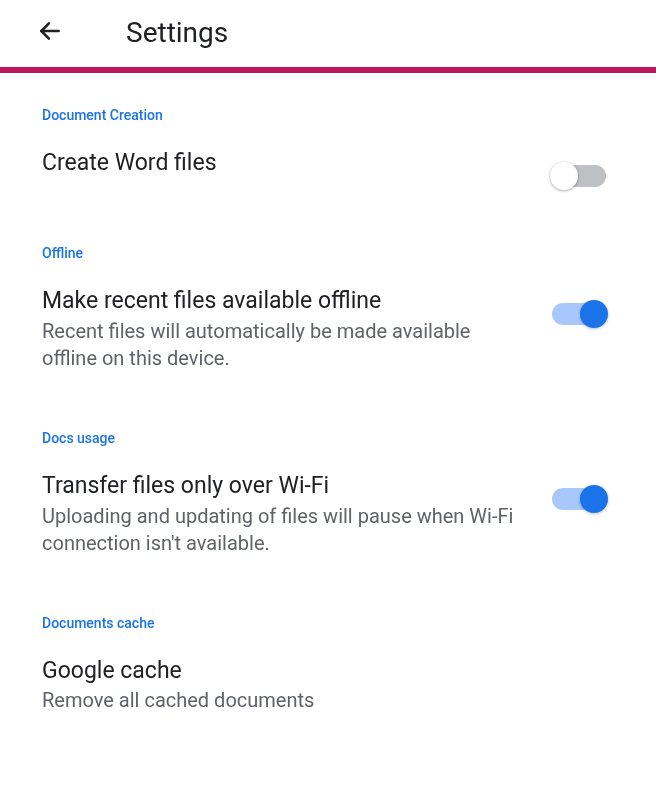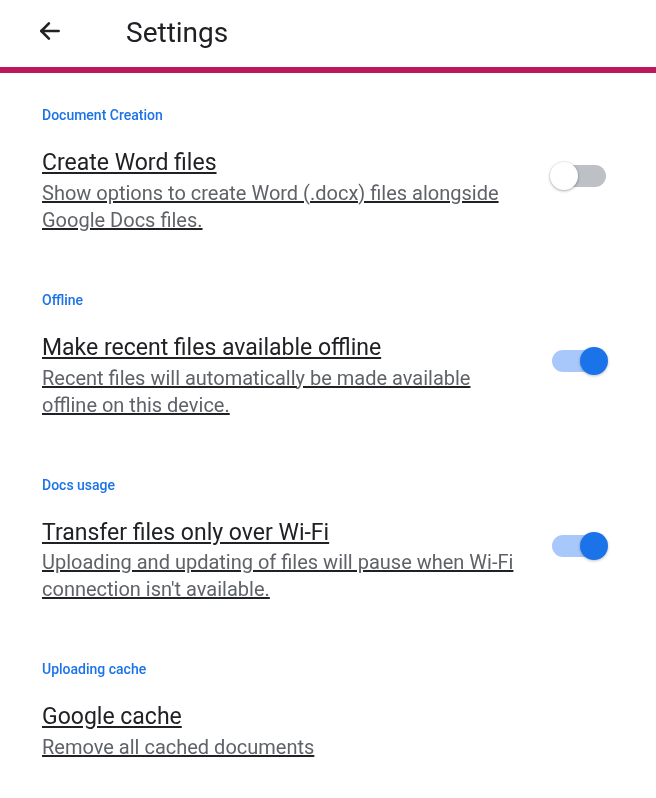--- a/index.html
+++ b/index.html
@@ -42,21 +42,20 @@
       font-weight: 500;
       padding-top: 34px;
       padding-bottom: 12px;
     }
     .setting-row {
       display: flex;
       align-items: flex-start;
       justify-content: space-between;
       padding-top: 14px;
       gap: 24px;
-      text-decoration: underline;
     }
     .setting-text { flex: 1; }
     .setting-title {
       font-size: 23px;
       font-weight: 400;
       color: #202124;
       line-height: 1.25;
       padding-bottom: 2px;
     }
     .setting-desc {
@@ -109,21 +108,20 @@
   </div>
   <div class="header-title">Settings</div>
 </div>
 
 <div class="content">
 
   <div class="section-header">Document Creation</div>
   <div class="setting-row">
     <div class="setting-text">
       <div class="setting-title">Create Word files</div>
-      <div class="setting-desc">Show options to create Word (.docx) files alongside Google Docs files.</div>
     </div>
     <div class="toggle off">
       <div class="toggle-track"></div>
       <div class="toggle-thumb"></div>
     </div>
   </div>
 
   <div class="sect-gap"></div>
 
   <div class="section-header">Offline</div>
@@ -147,21 +145,21 @@
       <div class="setting-desc">Uploading and updating of files will pause when Wi-Fi connection isn't available.</div>
     </div>
     <div class="toggle on">
       <div class="toggle-track"></div>
       <div class="toggle-thumb"></div>
     </div>
   </div>
 
   <div class="sect-gap"></div>
 
-  <div class="section-header">Uploading cache</div>
+  <div class="section-header">Documents cache</div>
   <div class="setting-row">
     <div class="setting-text">
       <div class="setting-title">Google cache</div>
       <div class="setting-desc">Remove all cached documents</div>
     </div>
   </div>
 
 </div>
 
 </body></html>

